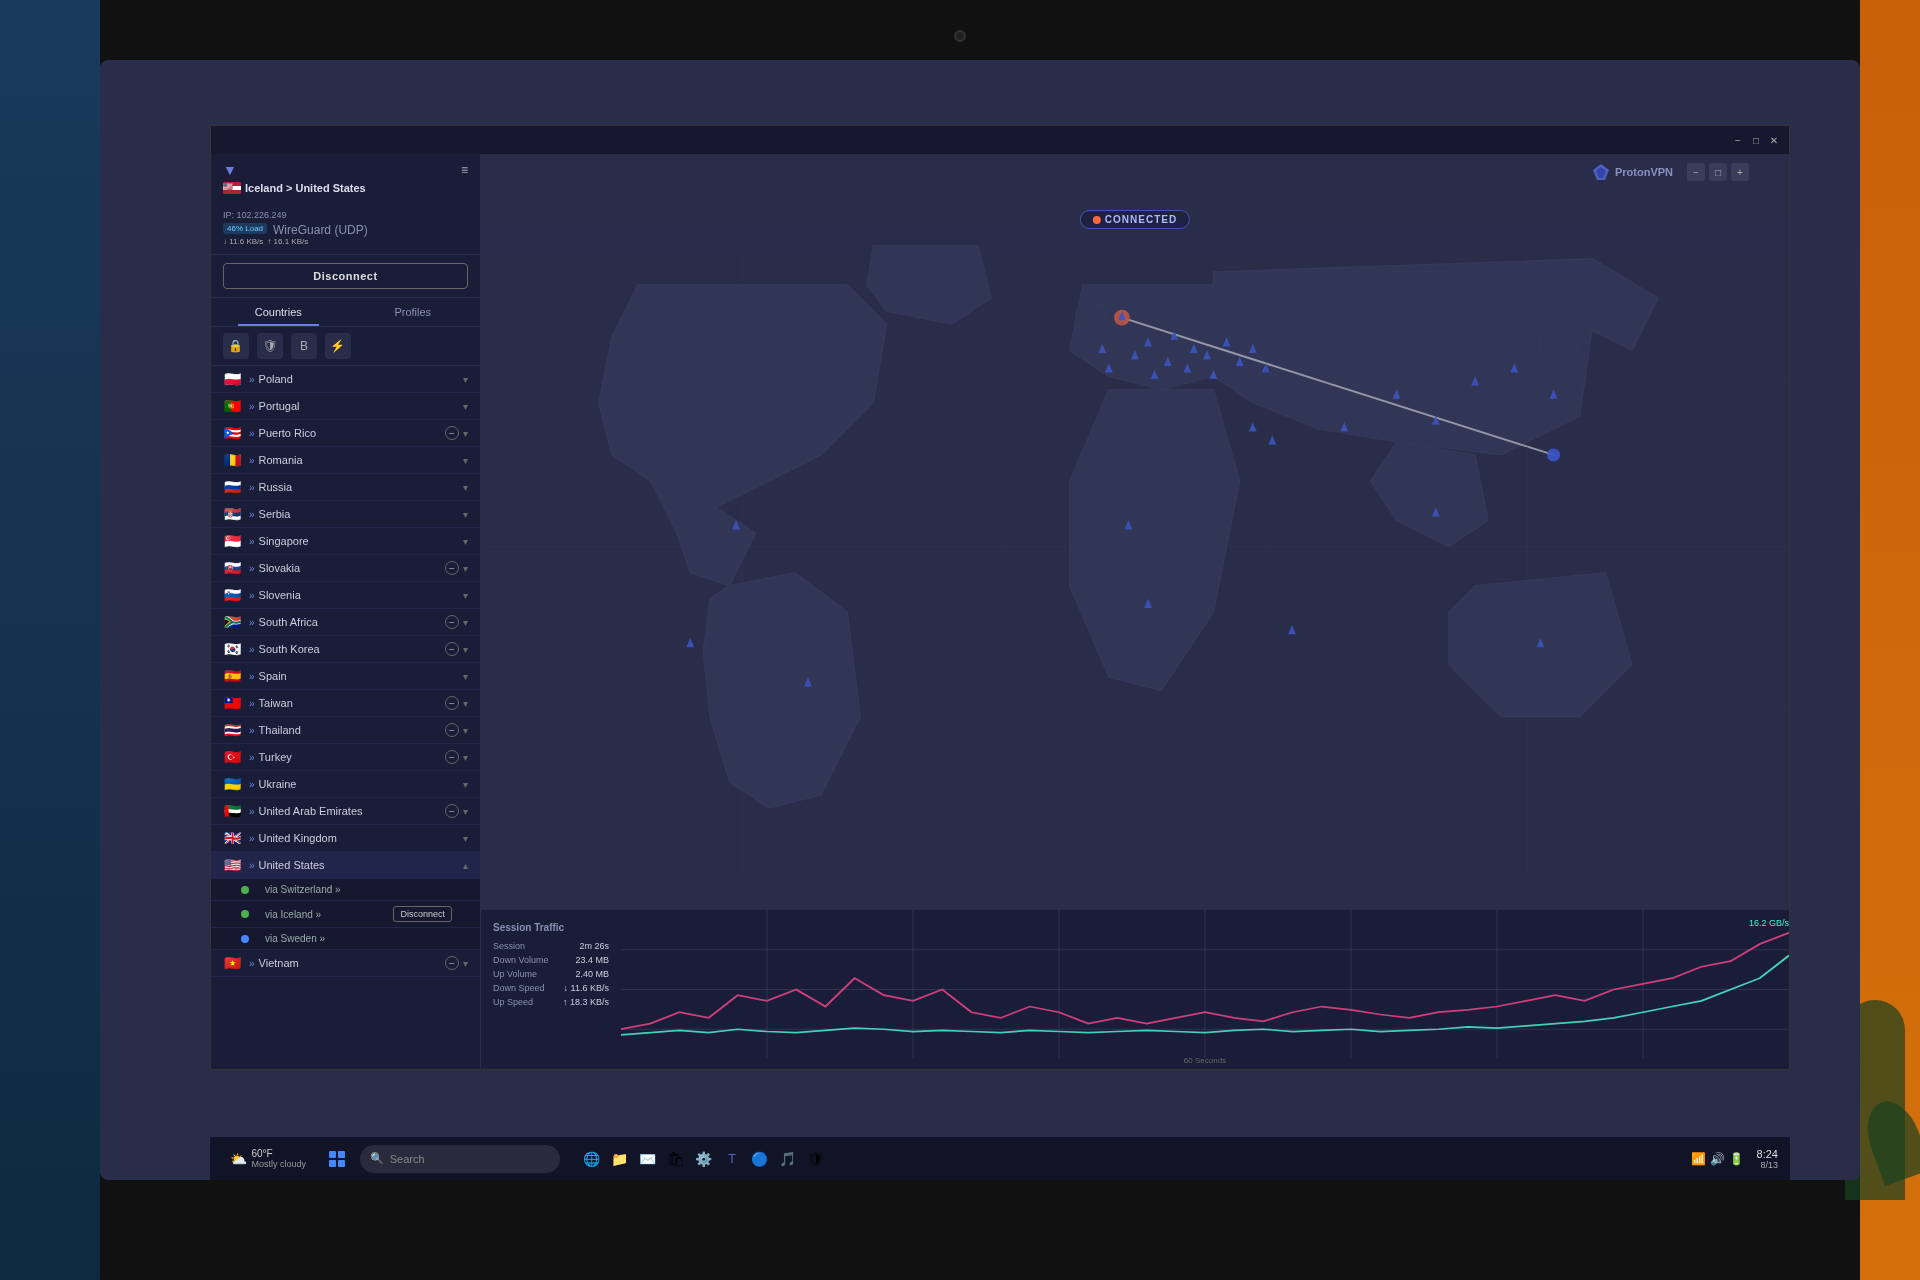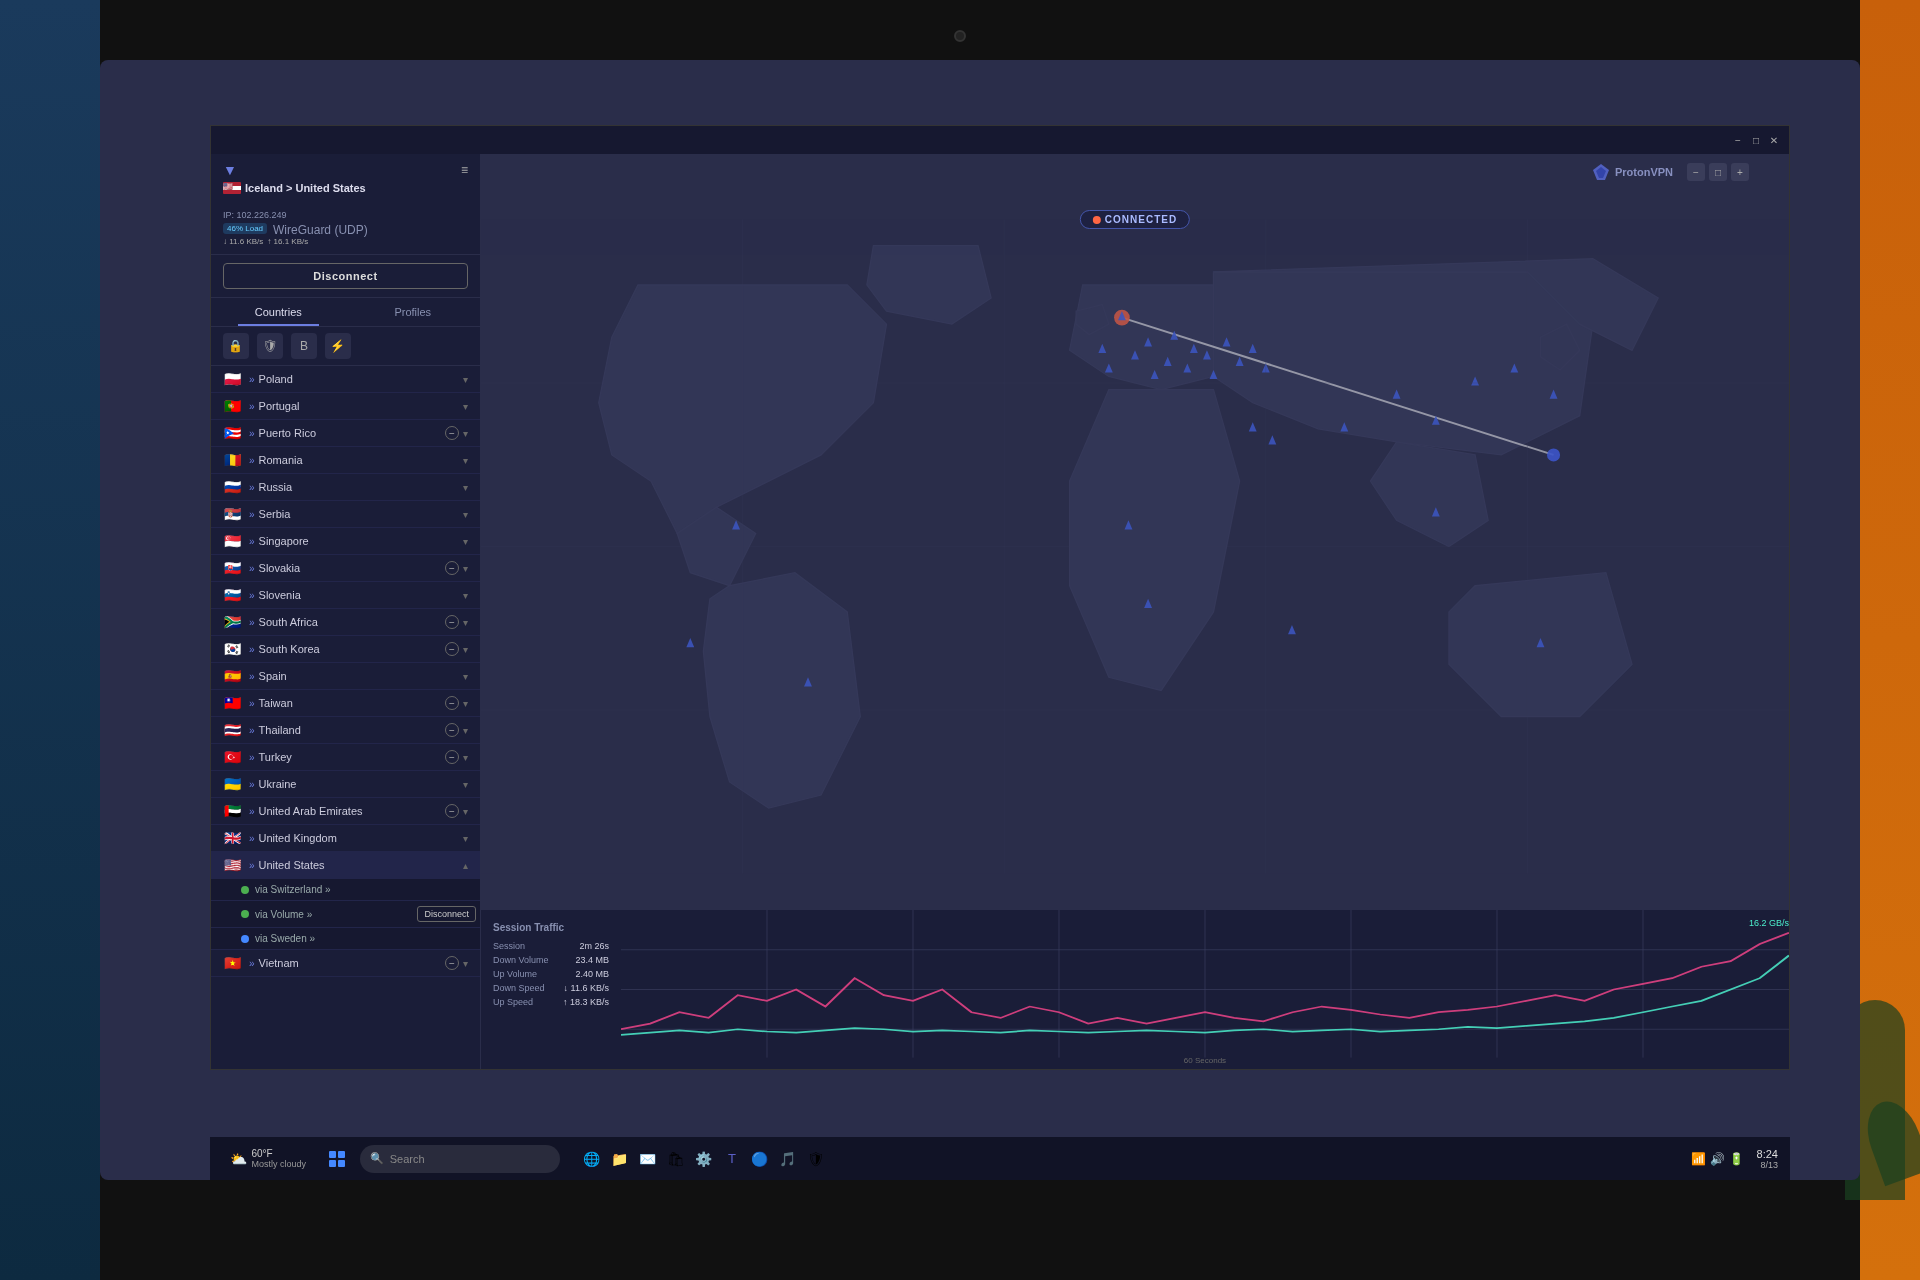--- a/index.html
+++ b/index.html
@@ -324,24 +324,24 @@
       font-size: 10px;
     }
 
     
     .us-expanded {
       background: #161830;
     }
     .us-server-item {
       display: flex;
       align-items: center;
-      padding: 5px 4px 5px 30px;
+      padding: 5px 28px 5px 30px;
       font-size: 10px;
       color: #9aa;
-      gap: 6px;
+      gap: 16px;
       border-bottom: 1px solid #22254a;
     }
     .server-dot {
       width: 8px;
       height: 8px;
       border-radius: 50%;
       flex-shrink: 0;
     }
     .server-dot.green { background: #4caf50; }
     .server-dot.blue { background: #4488ff; }
@@ -860,21 +860,21 @@
               <span class="chevron-down">▴</span>
             </div>
 
             <div class="us-expanded">
               <div class="us-server-item">
                 <span class="server-dot green"></span>
                 <span class="server-name">via Switzerland »</span>
               </div>
               <div class="us-server-item">
                 <span class="server-dot green"></span>
-                <span class="server-name">via Volume »</span>
+                <span class="server-name">via Iceland »</span>
                 <button class="server-disconnect-btn">Disconnect</button>
               </div>
               <div class="us-server-item">
                 <span class="server-dot blue"></span>
                 <span class="server-name">via Sweden »</span>
               </div>
             </div>
 
             <div class="country-item">
               <span class="country-flag">🇻🇳</span>

